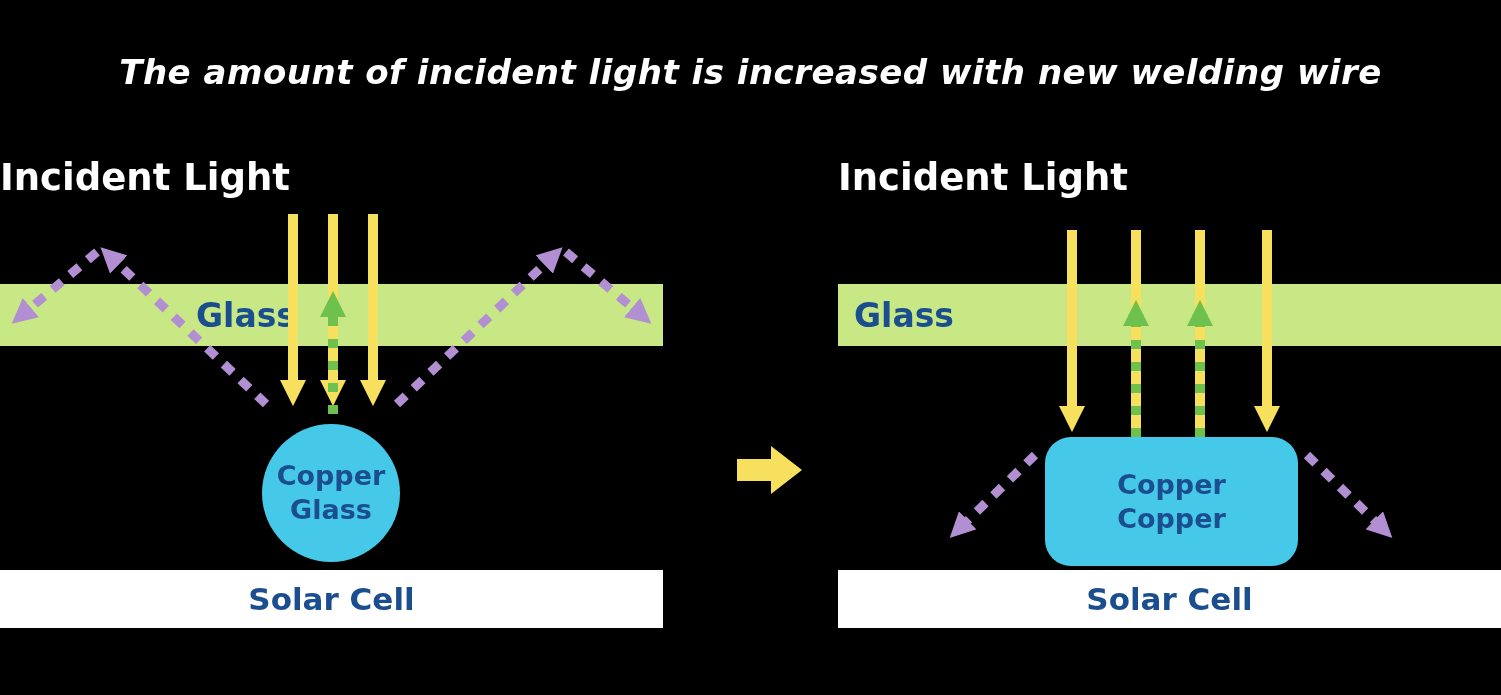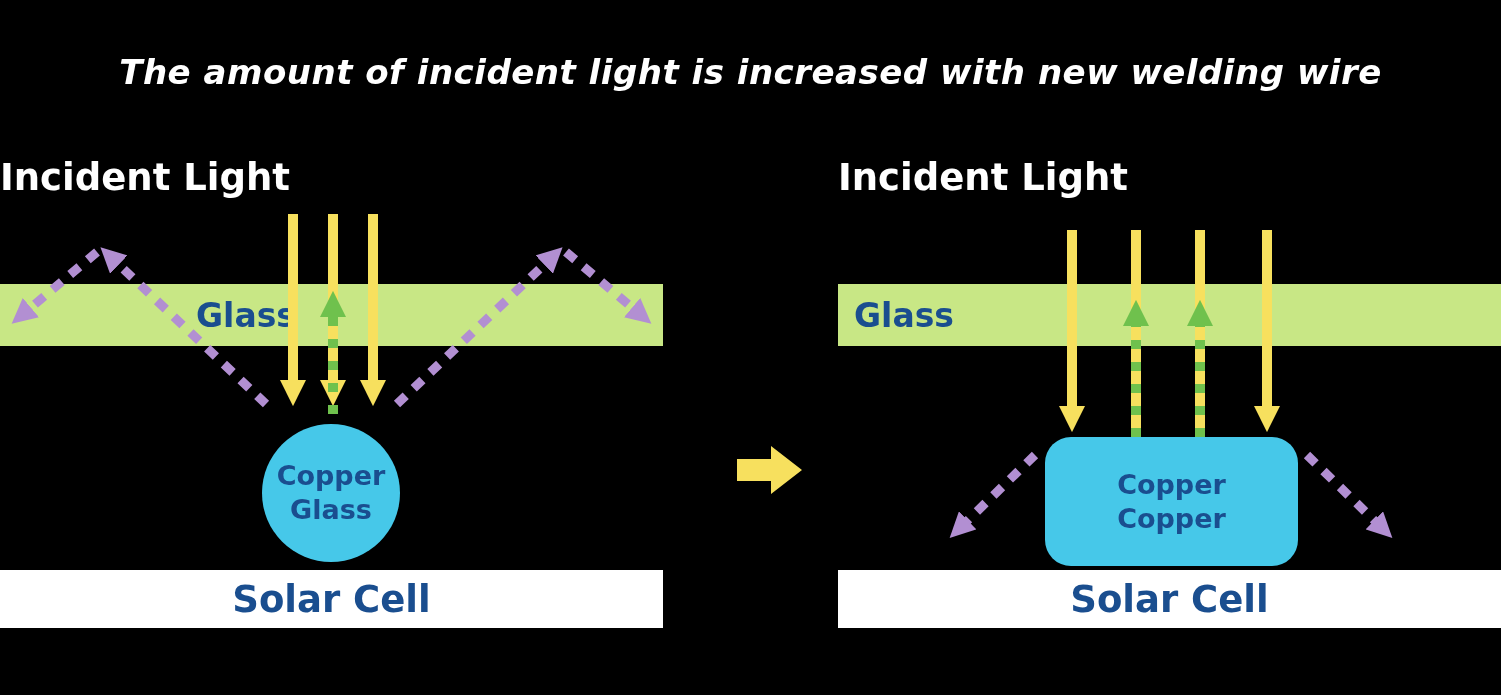--- a/index.html
+++ b/index.html
@@ -24,21 +24,21 @@
     display: flex; align-items: center; margin-top: 39px;
   }
   .glass.left  { left: 0px;   width: 663px; }
   .glass.right { left: 838px; width: 663px; }
   .glass-label { color: #1a4e8f; font-size: 33px; }
   .glass.left  .glass-label { margin-left: 196px; }
   .glass.right .glass-label { margin-left: 16px; }
 
   .solar {
     position: absolute; top: 570px; height: 58px; background: #ffffff;
-    color: #1a4e8f; font-size: 37px;
+    color: #1a4e8f; font-size: 31px;
     display: flex; align-items: center; justify-content: center;
   }
   .solar.left  { left: 0px;   width: 663px; }
   .solar.right { left: 838px; width: 663px; }
 
   .copper-wire {
     position: absolute; left: 262px; top: 424px; width: 138px; height: 138px;
     border-radius: 50%; background: #46c8e9; color: #1a4e8f; font-size: 27px;
     line-height: 34px; display: flex; flex-direction: column;
     align-items: center; justify-content: center;

